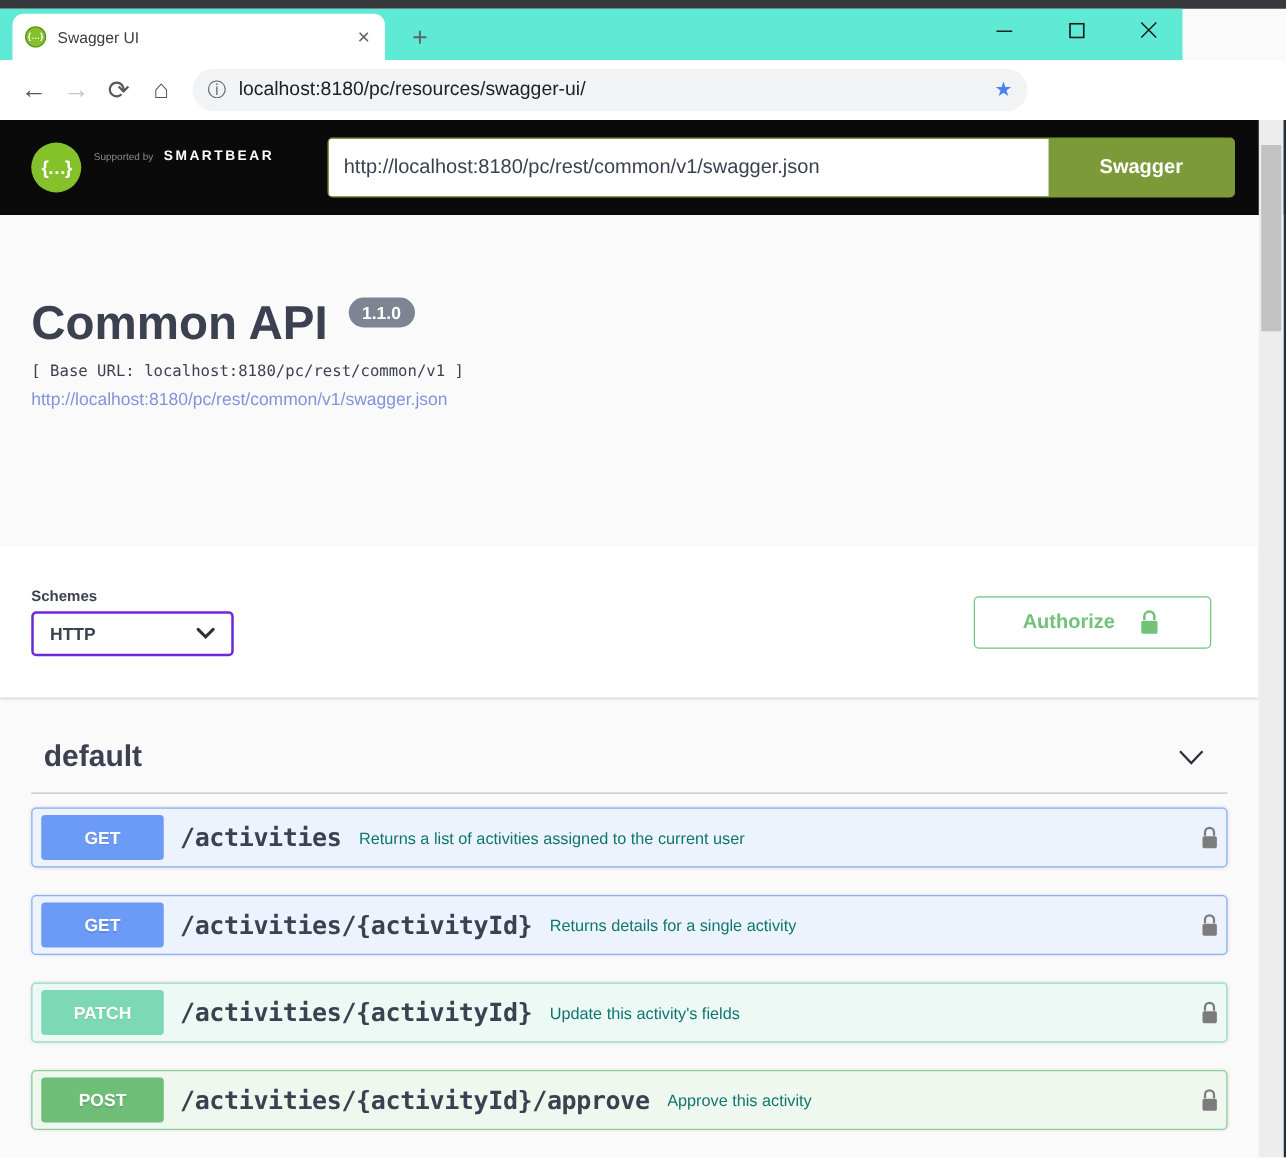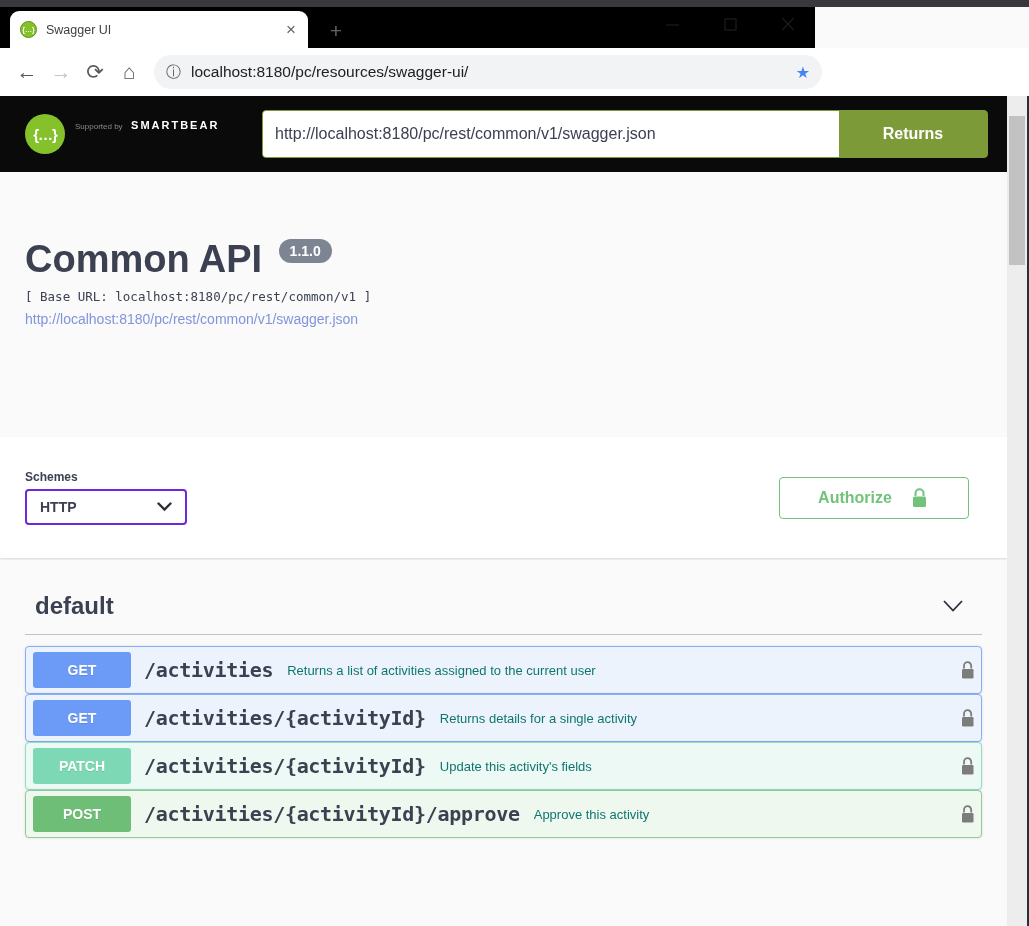--- a/index.html
+++ b/index.html
@@ -2,21 +2,21 @@
 <html><head>
 <meta charset="utf-8">
 <style>
   * { margin:0; padding:0; box-sizing:border-box; }
   html,body { width:1029px; height:926px; }
   body { font-family:"Liberation Sans", sans-serif; background:#fafafa; overflow:hidden; }
   #window { position:relative; width:1029px; height:926px; background:#fafafa; }
 
   
   .frame-top { position:absolute; top:0; left:0; width:1029px; height:7px; background:#37393c; }
-  .tabstrip { position:absolute; top:7px; left:0; width:815px; height:41px; background:#000000; }
+  .tabstrip { position:absolute; top:7px; left:0; width:946px; height:41px; background:#5eead4; }
   .tab { position:absolute; left:10px; top:4px; width:298px; height:37px; background:#ffffff;
          border-radius:9px 9px 0 0; display:flex; align-items:center; padding:0 10px; }
   .favicon { width:17px; height:17px; border-radius:50%; background:#84c12b; color:#fff;
              font-size:7px; font-weight:bold; display:flex; align-items:center; justify-content:center;
              border:1px solid #5d9113; }
   .tab-title { font-size:12.5px; color:#3c4043; margin-left:9px; flex:1; white-space:nowrap; overflow:hidden; }
   .tab-close { color:#5f6368; font-size:17px; line-height:1; cursor:default; padding:0 2px; }
   .new-tab { position:absolute; left:322px; top:10px; width:28px; height:28px; color:#5f6368;
              font-size:21px; display:flex; align-items:center; justify-content:center; }
   .win-controls { position:absolute; right:8px; top:2px; display:flex; gap:20px; align-items:center; }
@@ -82,21 +82,21 @@
                    font-size:14px; font-weight:bold; color:#3b4151; cursor:pointer; }
   .auth-btn { width:190px; height:42px; background:#fff; border:1px solid #72c27a; border-radius:4px;
               color:#72c27a; font-size:16px; font-weight:bold; display:flex; align-items:center;
               justify-content:center; gap:18px; cursor:pointer; font-family:"Liberation Sans", sans-serif; }
 
   
   .ops { padding:26px 25px 0 25px; }
   .op-tag { display:flex; align-items:center; justify-content:space-between; padding:8px 18px 14px 10px;
             border-bottom:1px solid rgba(59,65,81,0.3); }
   .op-tag-name { font-size:24px; font-weight:600; color:#3b4151; }
-  .opblock { display:flex; align-items:center; height:48px; margin-top:11px; 
+  .opblock { display:flex; align-items:center; height:48px; margin-top:11px; margin-bottom:22px;
              border:1px solid var(--row-border); border-radius:4px; background:var(--row-bg);
              box-shadow:0 0 3px rgba(0,0,0,0.12); padding:0 4px 0 7px; }
   .opblock + .opblock { margin-top:0; }
   .op-method { min-width:98px; height:36px; border-radius:3px; background:var(--badge); color:#ffffff;
                font-size:14px; font-weight:bold; display:flex; align-items:center; justify-content:center;
                text-shadow:0 1px 0 rgba(0,0,0,0.1); }
   .op-path { font-family:"DejaVu Sans Mono", monospace; font-size:20px; font-weight:bold; color:#3b4151;
              margin-left:13px; letter-spacing:-0.3px; }
   .op-summary { font-size:13px; color:#0f766e; margin-left:14px; flex:1; white-space:nowrap; overflow:hidden; }
   .op-lock { color:#7c7c7c; display:flex; align-items:center; }
@@ -157,21 +157,21 @@
       <div class="sw-logo-circle">{…}</div>
       <div class="sw-logo-text">
         <div class="sw-logo-sub">
           <span class="sw-sub-light">Supported by</span>
           <span class="sw-sub-brand">SMARTBEAR</span>
         </div>
       </div>
     </div>
     <div class="sw-search">
       <input type="text" value="http://localhost:8180/pc/rest/common/v1/swagger.json" style="">
-      <button class="sw-explore">Returns</button>
+      <button class="sw-explore">Swagger</button>
     </div>
   </div>
 
   <div class="page">
 
     <div class="info">
       <div>
         <span class="api-title">Common API</span>
         <span class="version-badge">1.1.0</span>
       </div>

